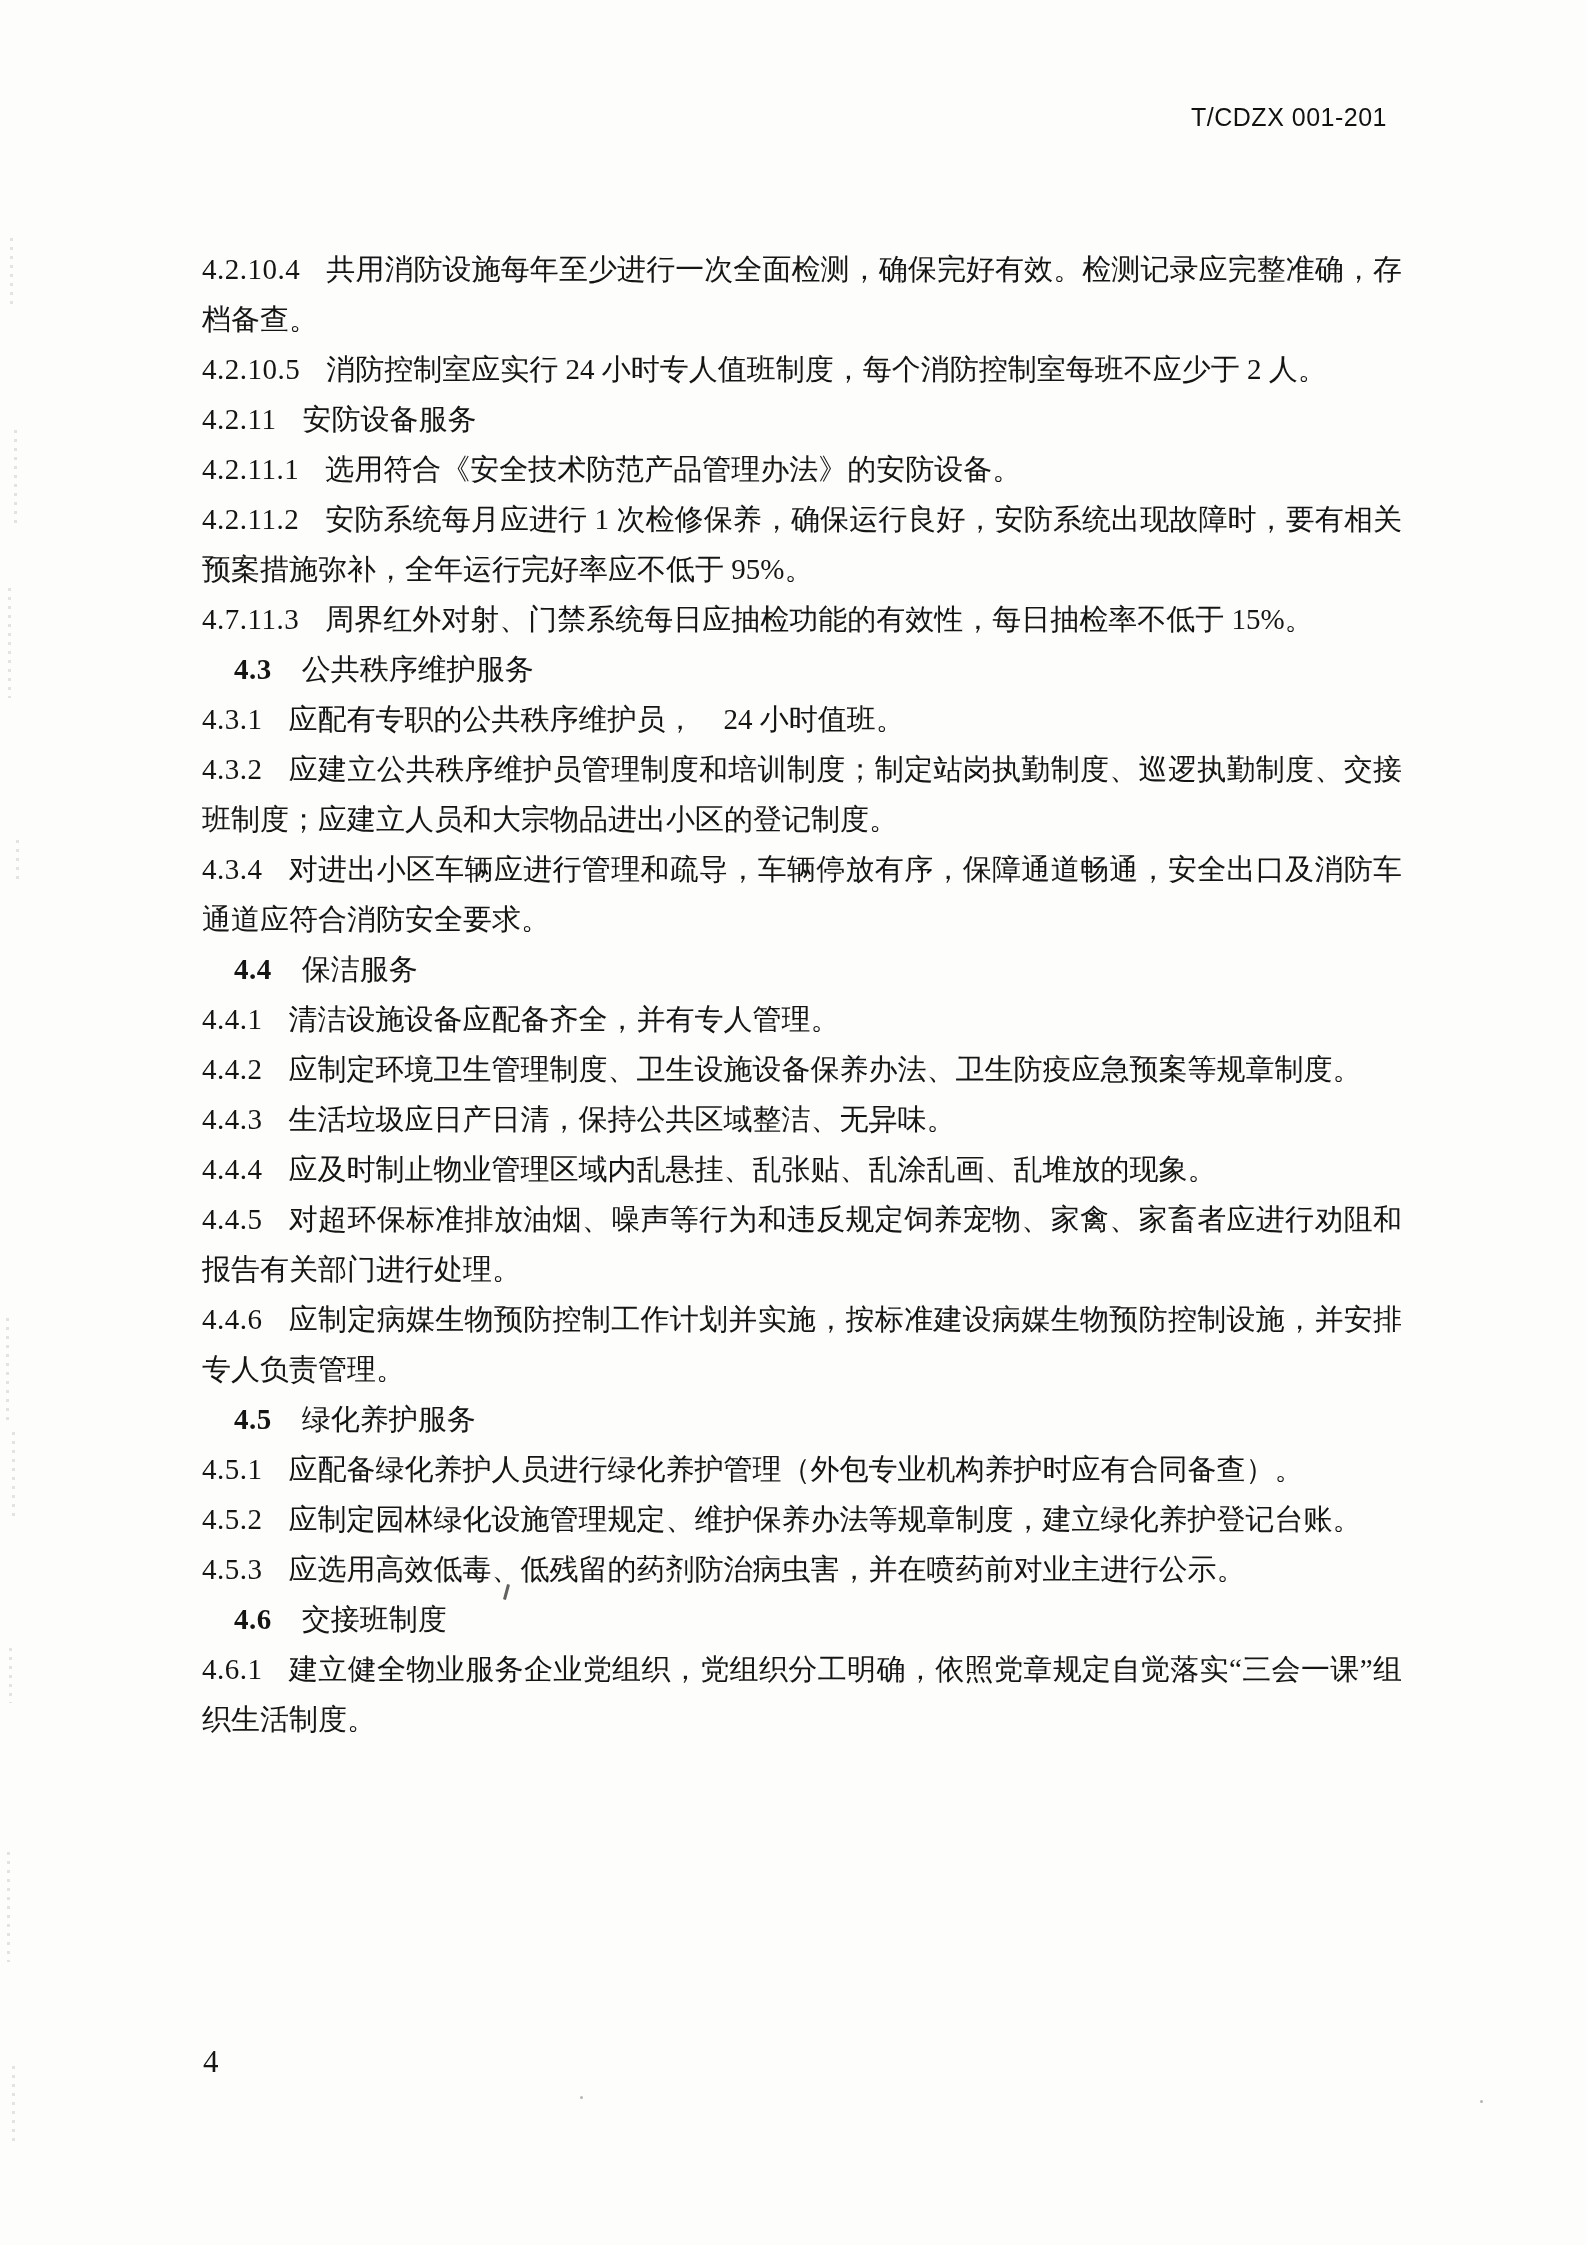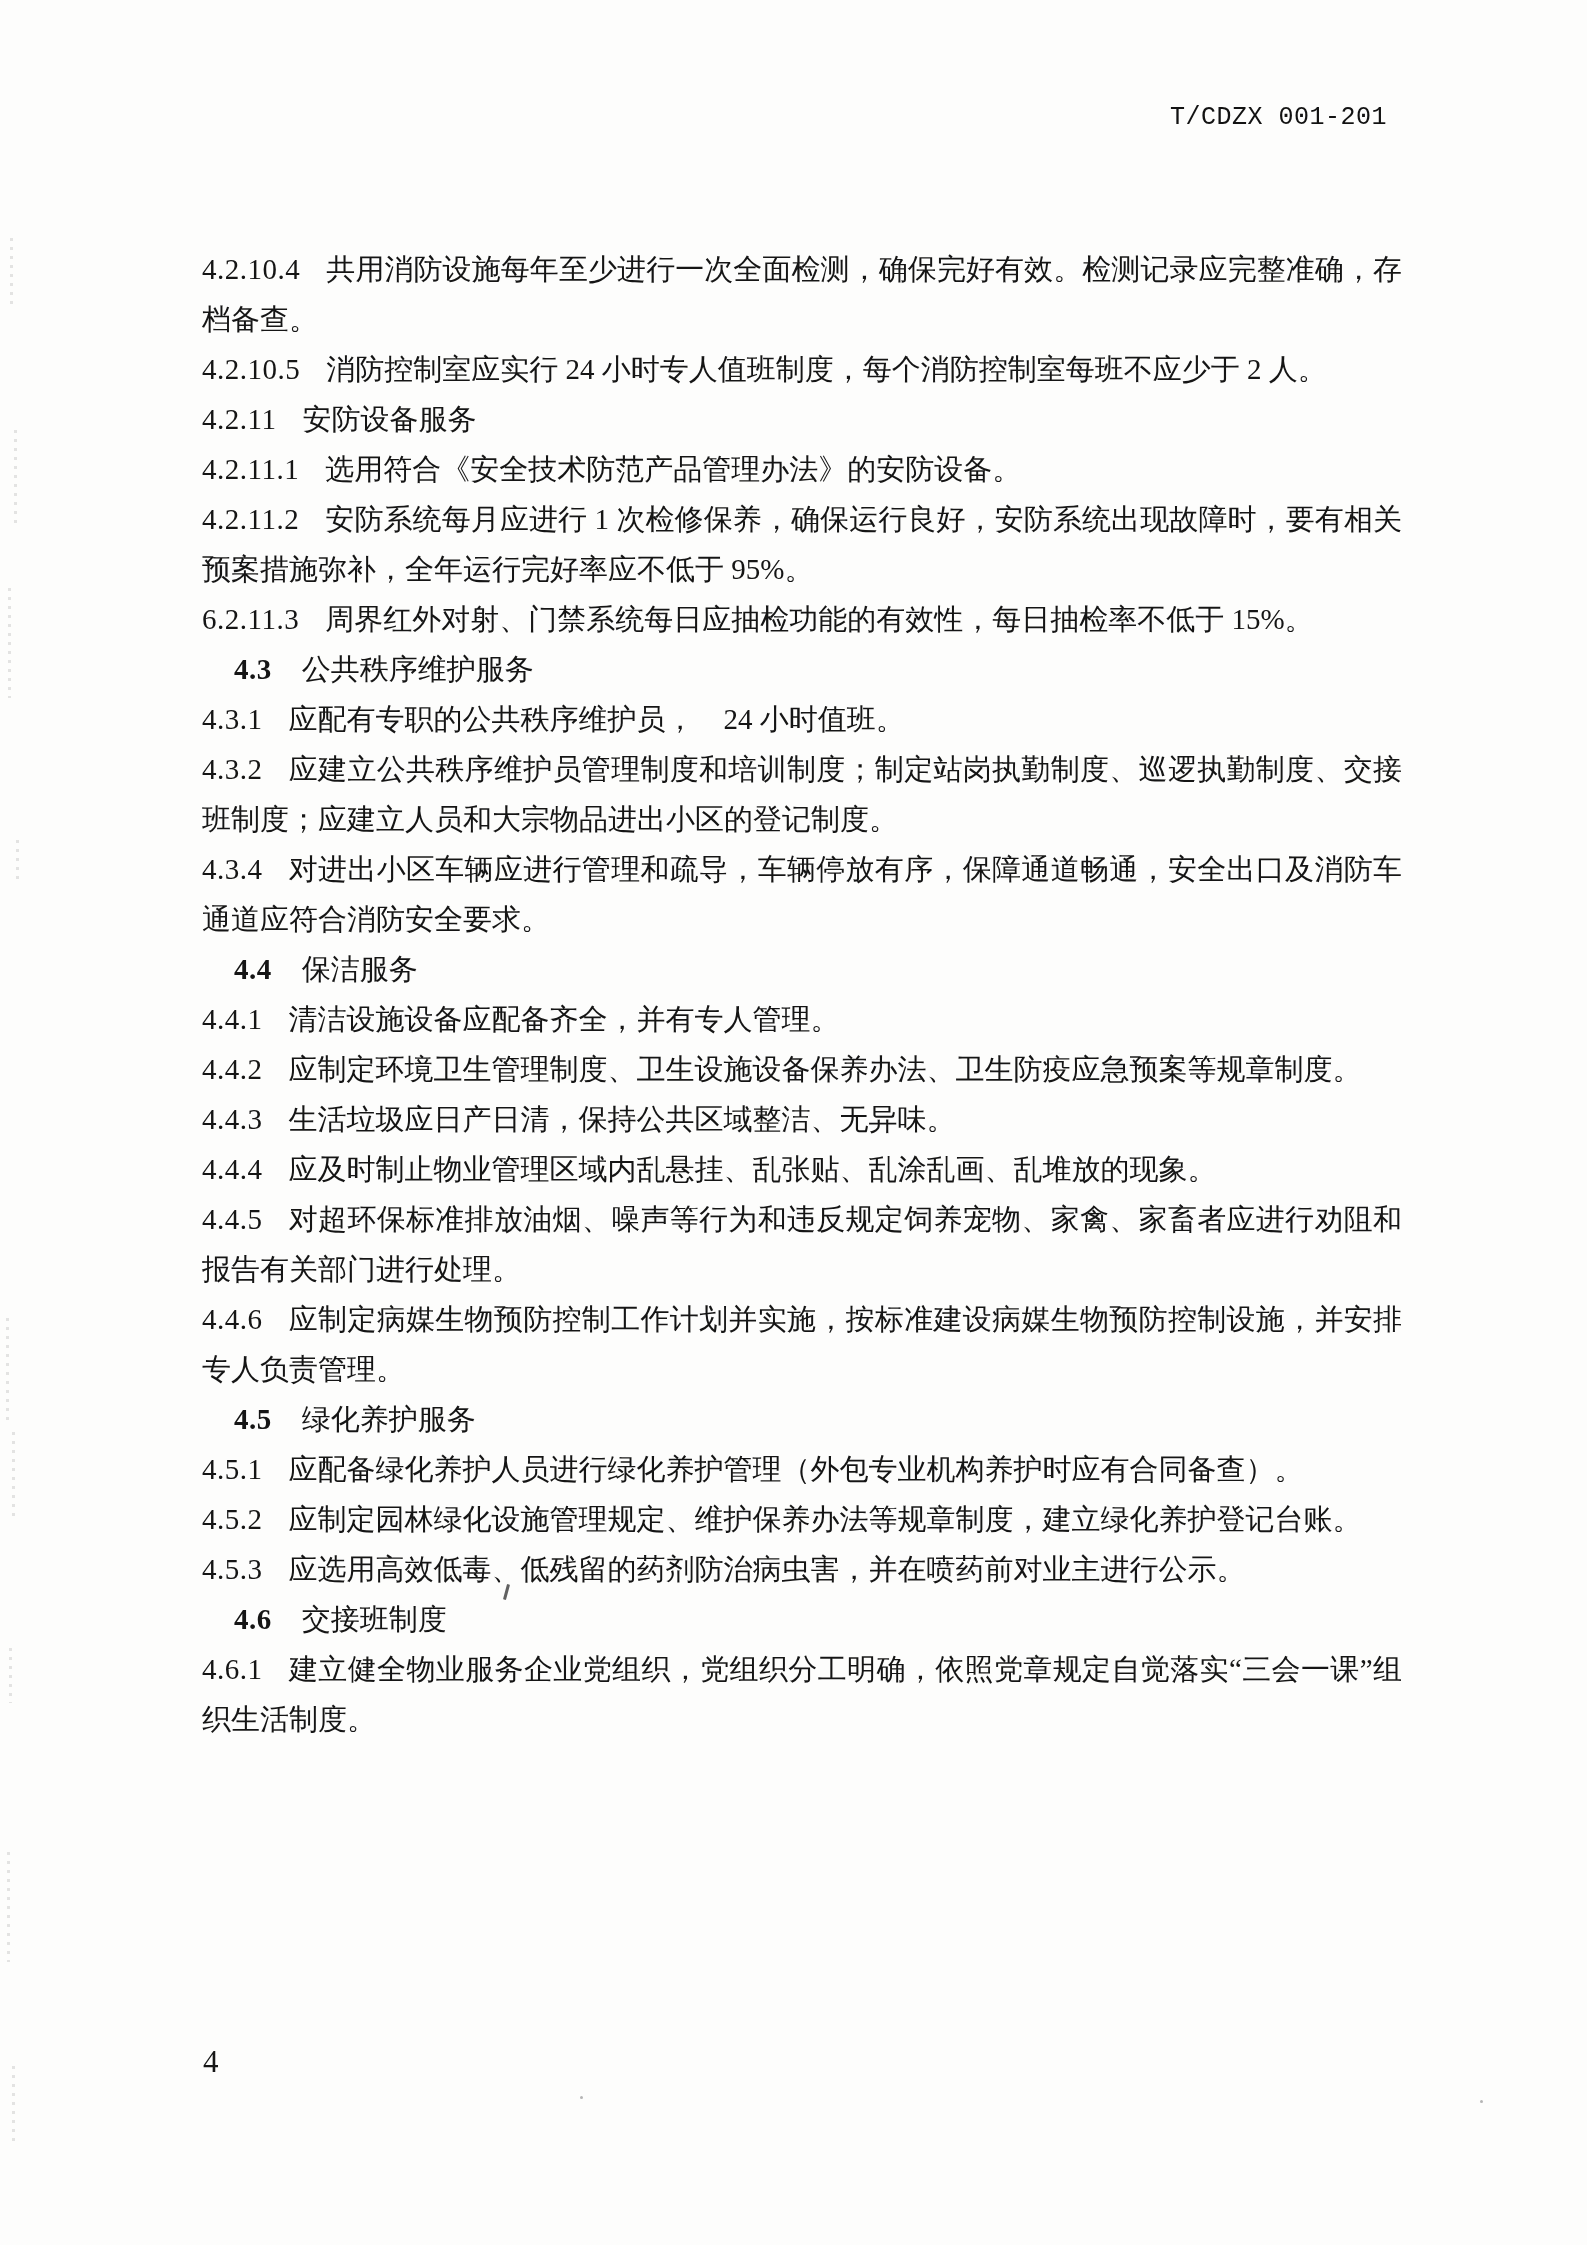--- a/index.html
+++ b/index.html
@@ -13,21 +13,21 @@
     height: 2245px;
     background: #fdfdfc;
     font-family: "Liberation Serif", "DejaVu Serif", serif;
     color: #151515;
     overflow: hidden;
   }
   .doc-code {
     position: absolute;
     top: 103px;
     right: 200px;
-    font-family: Liberation Mono, monospace;
+    font-family: Liberation Sans, sans-serif;
     font-size: 25px;
     letter-spacing: 0.5px;
     color: #121212;
     white-space: nowrap;
   }
   .content {
     position: absolute;
     top: 244px;
     left: 202px;
     width: 1200px;
@@ -92,21 +92,21 @@
 <div class="page">
 
   <div class="doc-code">T/CDZX 001-201</div>
 
   <div class="content">
       <p class="para"><span class="num">4.2.10.4</span><span class="txt">共用消防设施每年至少进行一次全面检测，确保完好有效。检测记录应完整准确，存档备查。</span></p>
       <p class="para"><span class="num">4.2.10.5</span><span class="txt">消防控制室应实行 24 小时专人值班制度，每个消防控制室每班不应少于 2 人。</span></p>
       <p class="para"><span class="num">4.2.11</span><span class="txt">安防设备服务</span></p>
       <p class="para"><span class="num">4.2.11.1</span><span class="txt">选用符合《安全技术防范产品管理办法》的安防设备。</span></p>
       <p class="para"><span class="num">4.2.11.2</span><span class="txt">安防系统每月应进行 1 次检修保养，确保运行良好，安防系统出现故障时，要有相关预案措施弥补，全年运行完好率应不低于 95%。</span></p>
-      <p class="para"><span class="num">6.2.11.3</span><span class="txt">周界红外对射、门禁系统每日应抽检功能的有效性，每日抽检率不低于 15%。</span></p>
+      <p class="para"><span class="num">4.7.11.3</span><span class="txt">周界红外对射、门禁系统每日应抽检功能的有效性，每日抽检率不低于 15%。</span></p>
       <p class="para section"><span class="num">4.3</span><span class="txt">公共秩序维护服务</span></p>
       <p class="para"><span class="num">4.3.1</span><span class="txt">应配有专职的公共秩序维护员，　24 小时值班。</span></p>
       <p class="para"><span class="num">4.3.2</span><span class="txt">应建立公共秩序维护员管理制度和培训制度；制定站岗执勤制度、巡逻执勤制度、交接班制度；应建立人员和大宗物品进出小区的登记制度。</span></p>
       <p class="para"><span class="num">4.3.4</span><span class="txt">对进出小区车辆应进行管理和疏导，车辆停放有序，保障通道畅通，安全出口及消防车通道应符合消防安全要求。</span></p>
       <p class="para section"><span class="num">4.4</span><span class="txt">保洁服务</span></p>
       <p class="para"><span class="num">4.4.1</span><span class="txt">清洁设施设备应配备齐全，并有专人管理。</span></p>
       <p class="para"><span class="num">4.4.2</span><span class="txt">应制定环境卫生管理制度、卫生设施设备保养办法、卫生防疫应急预案等规章制度。</span></p>
       <p class="para"><span class="num">4.4.3</span><span class="txt">生活垃圾应日产日清，保持公共区域整洁、无异味。</span></p>
       <p class="para"><span class="num">4.4.4</span><span class="txt">应及时制止物业管理区域内乱悬挂、乱张贴、乱涂乱画、乱堆放的现象。</span></p>
       <p class="para"><span class="num">4.4.5</span><span class="txt">对超环保标准排放油烟、噪声等行为和违反规定饲养宠物、家禽、家畜者应进行劝阻和报告有关部门进行处理。</span></p>

